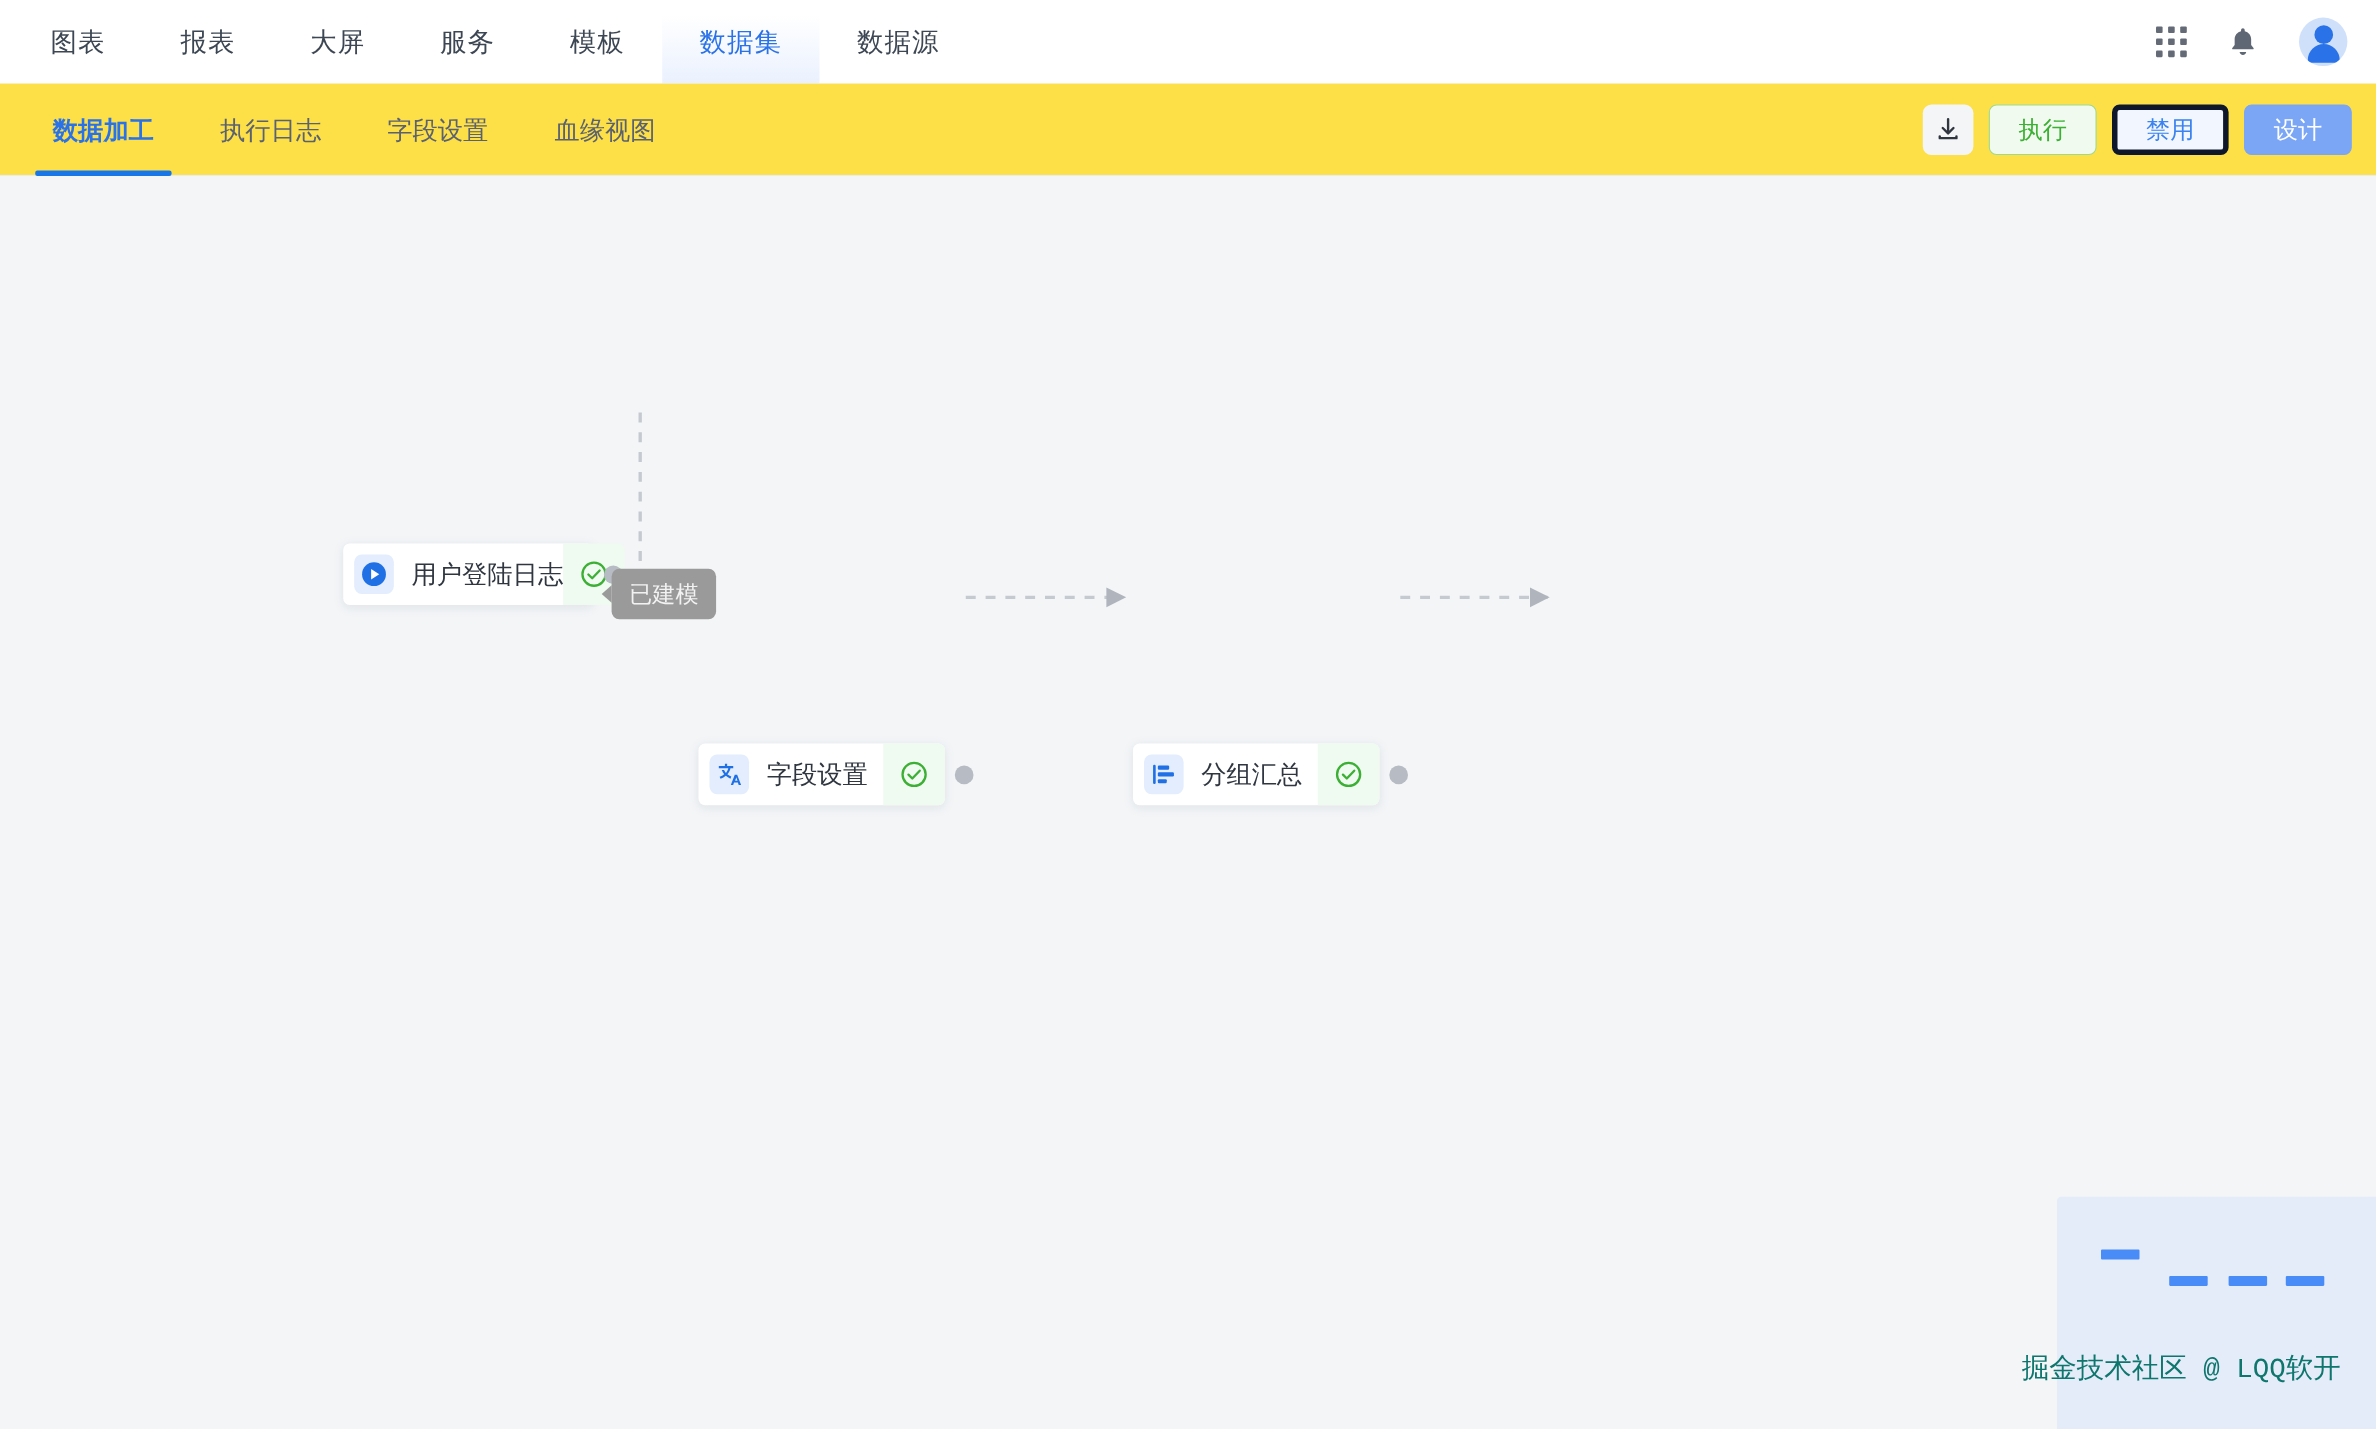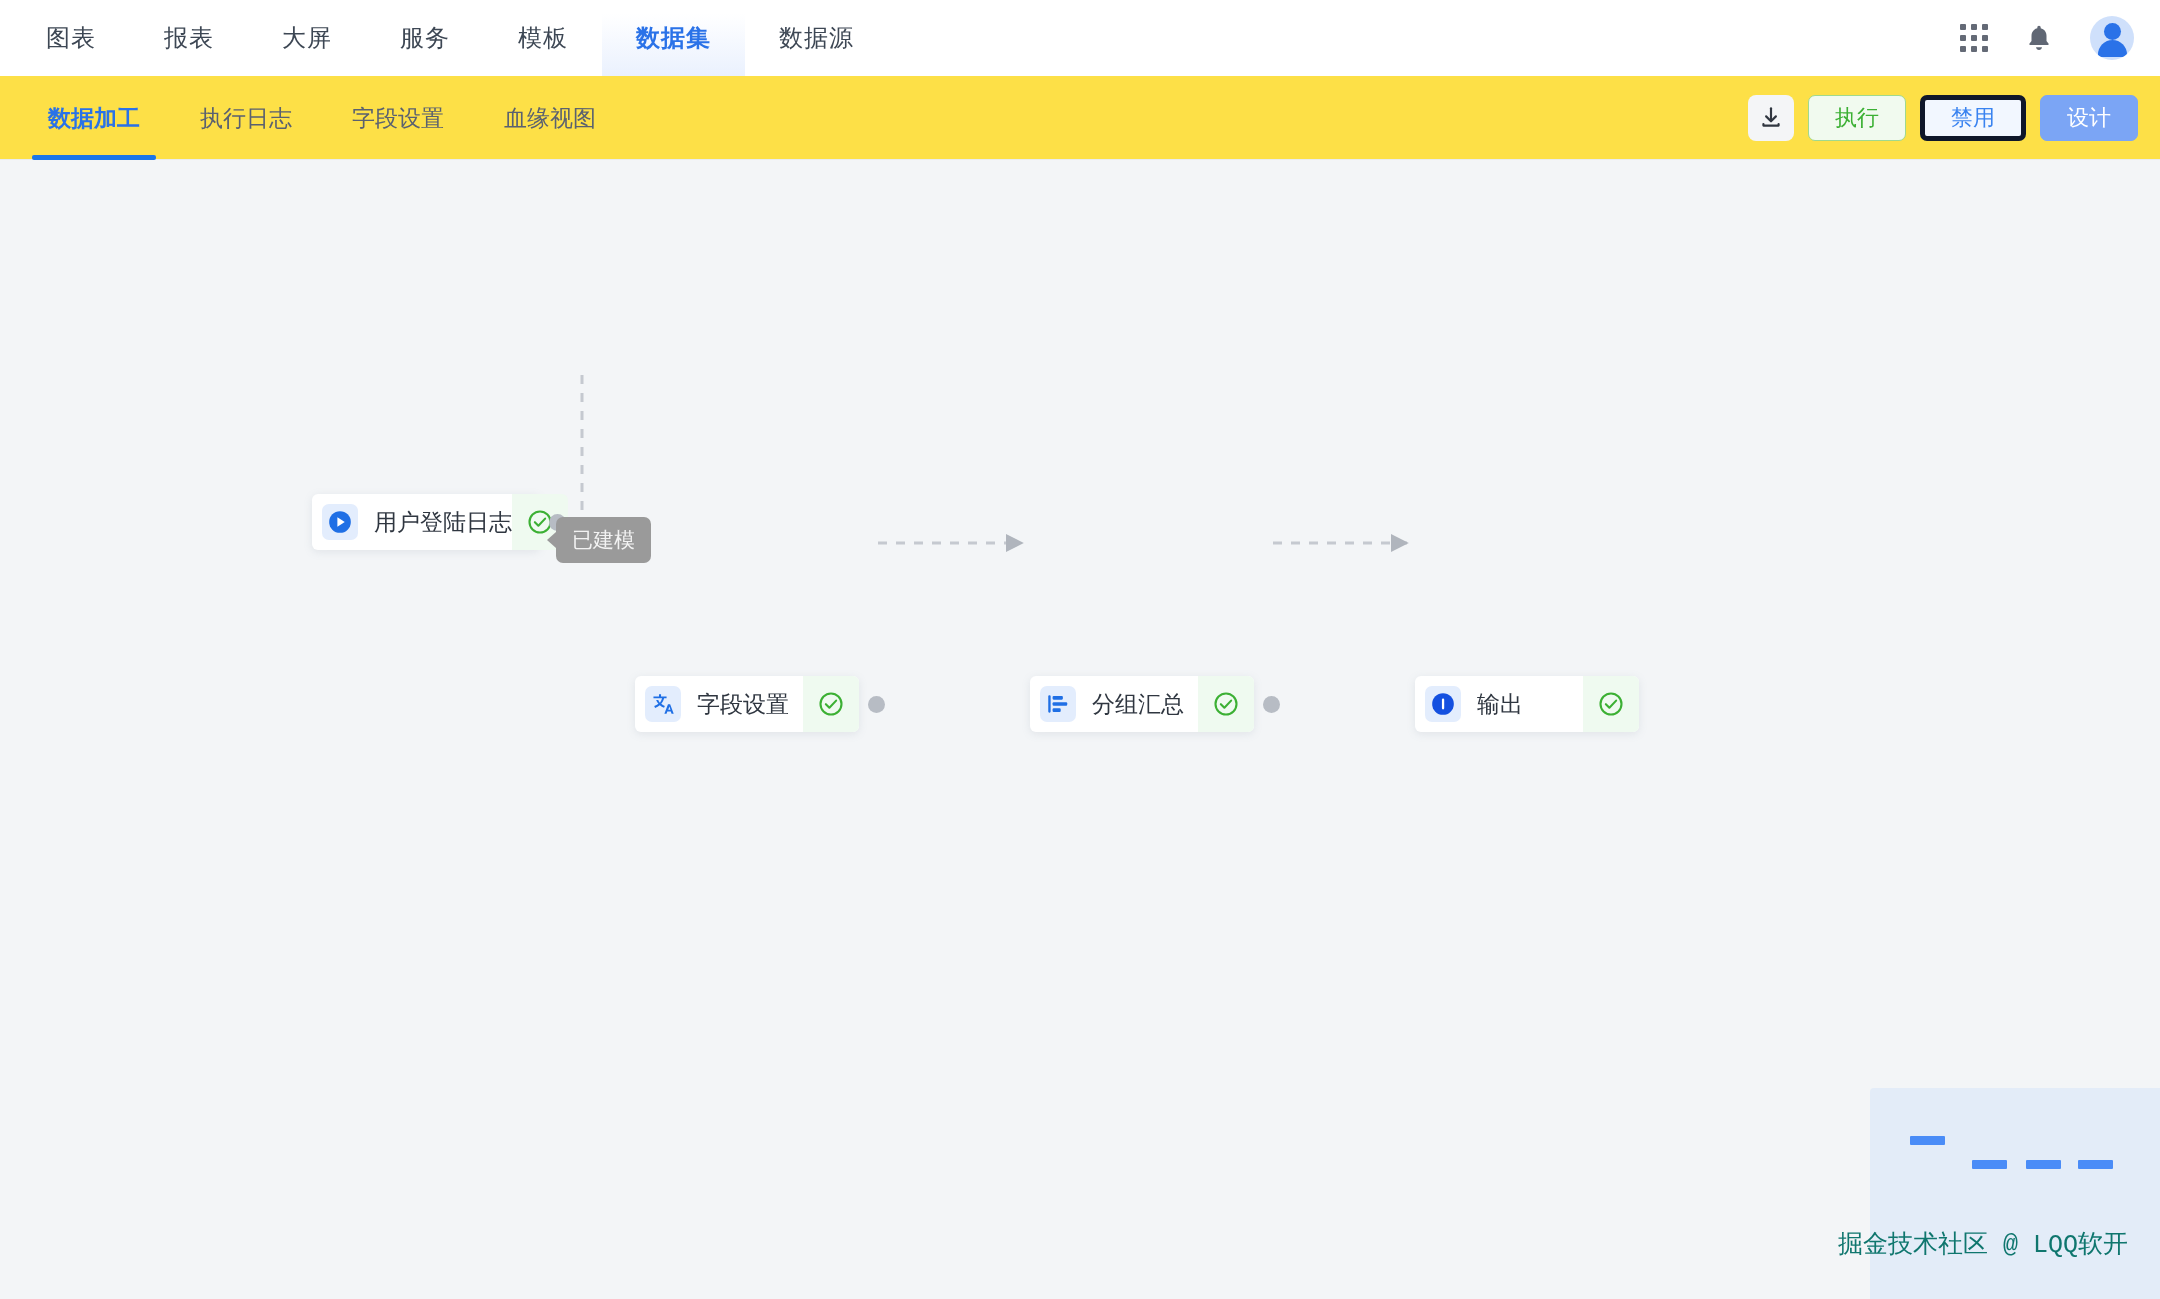--- a/index.html
+++ b/index.html
@@ -18,21 +18,21 @@
     display: flex; align-items: stretch;
   }
   .nav-items { display: flex; align-items: stretch; height: 76px; margin-left: 12px; }
   .nav-item {
     display: flex; align-items: center; justify-content: center;
     padding: 0 34px; height: 76px;
     font-size: 24px; color: #3d4754; letter-spacing: 1px;
     cursor: pointer; white-space: nowrap;
   }
   .nav-item.active {
-    color: #2a72e8; font-weight: 700;
+    color: #2a72e8; font-weight: 400;
     background: linear-gradient(to bottom, #ffffff 0%, #ffffff 18%, #eaf1fe 100%);
   }
   .topbar-right {
     position: absolute; right: 26px; top: 0; height: 76px;
     display: flex; align-items: center; gap: 36px;
   }
   .icon-btn { display: flex; align-items: center; justify-content: center; cursor: pointer; }
   .grid-icon { display: grid; grid-template-columns: repeat(3, 6px); grid-gap: 5px; }
   .grid-icon i { display: block; width: 6px; height: 6px; background: #646a76; border-radius: 1px; }
   .avatar {
@@ -288,35 +288,20 @@
       <span class="nlabel">分组汇总</span>
       <span class="nstatus">
         <svg width="28" height="28" viewBox="0 0 24 24" fill="none" stroke="#3cb034" stroke-width="1.8">
             <circle cx="12" cy="12" r="9"></circle>
             <path d="M7.6 12.2 L10.6 15.2 L16.4 9.1" stroke-linecap="round" stroke-linejoin="round"></path>
           </svg>
       </span>
       <span class="port" style="right:-26px; top:20px;"></span>
     </div>
 
-    <div class="node" style="left:1415px; top:515px; width:224px;">
-      <span class="nicon">
-        <svg width="26" height="26" viewBox="0 0 24 24">
-            <circle cx="12" cy="12" r="10" fill="#1450e0"></circle>
-            <rect x="11" y="7" width="2.1" height="10" rx="1" fill="#ffffff"></rect>
-          </svg>
-      </span>
-      <span class="nlabel">输出</span>
-      <span class="nstatus">
-        <svg width="28" height="28" viewBox="0 0 24 24" fill="none" stroke="#3cb034" stroke-width="1.8">
-            <circle cx="12" cy="12" r="9"></circle>
-            <path d="M7.6 12.2 L10.6 15.2 L16.4 9.1" stroke-linecap="round" stroke-linejoin="round"></path>
-          </svg>
-      </span>
-    </div>
 
     <div class="minimap" style="left:1870px; top:927px; width:290px; height:211px;">
       <span class="mini-node" style="left:40px; top:48px; width:35px;"></span>
       <span class="mini-node" style="left:102px; top:72px; width:35px;"></span>
       <span class="mini-node" style="left:156px; top:72px; width:35px;"></span>
       <span class="mini-node" style="left:208px; top:72px; width:35px;"></span>
     </div>
 
     <div class="watermark" style="left:1838px; top:1066px;">掘金技术社区 @ LQQ软开</div>
   </div>

